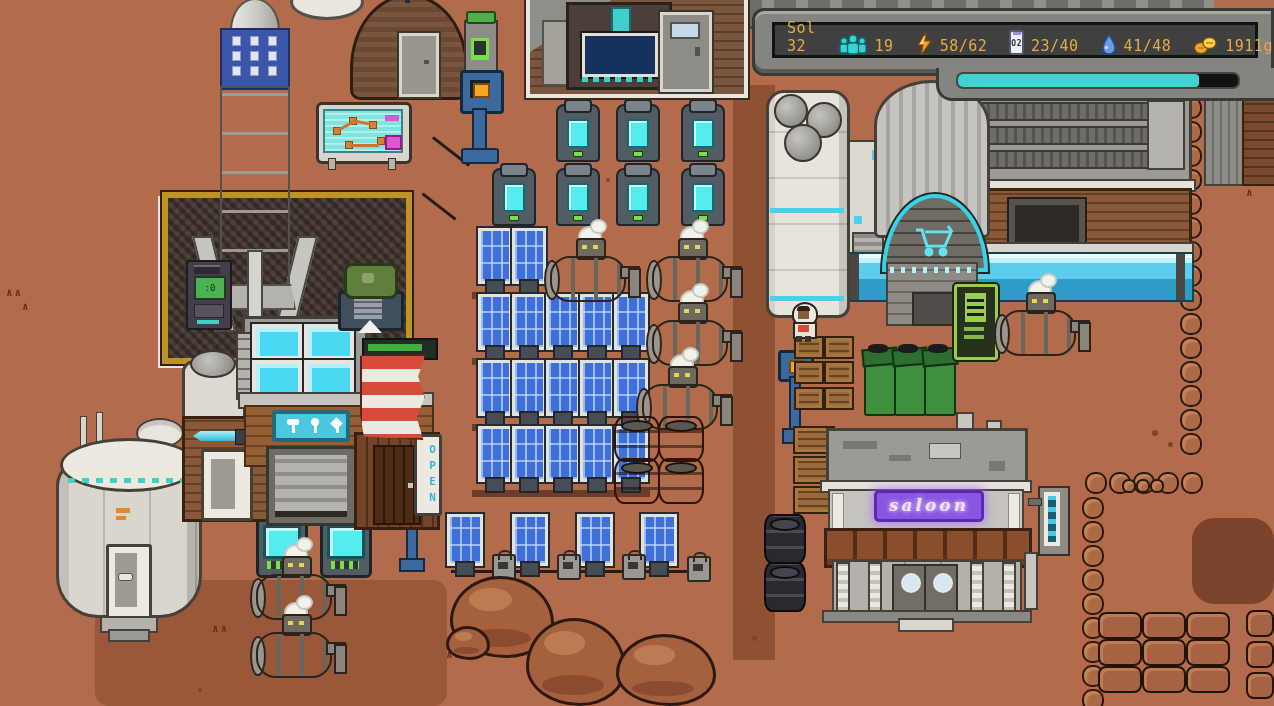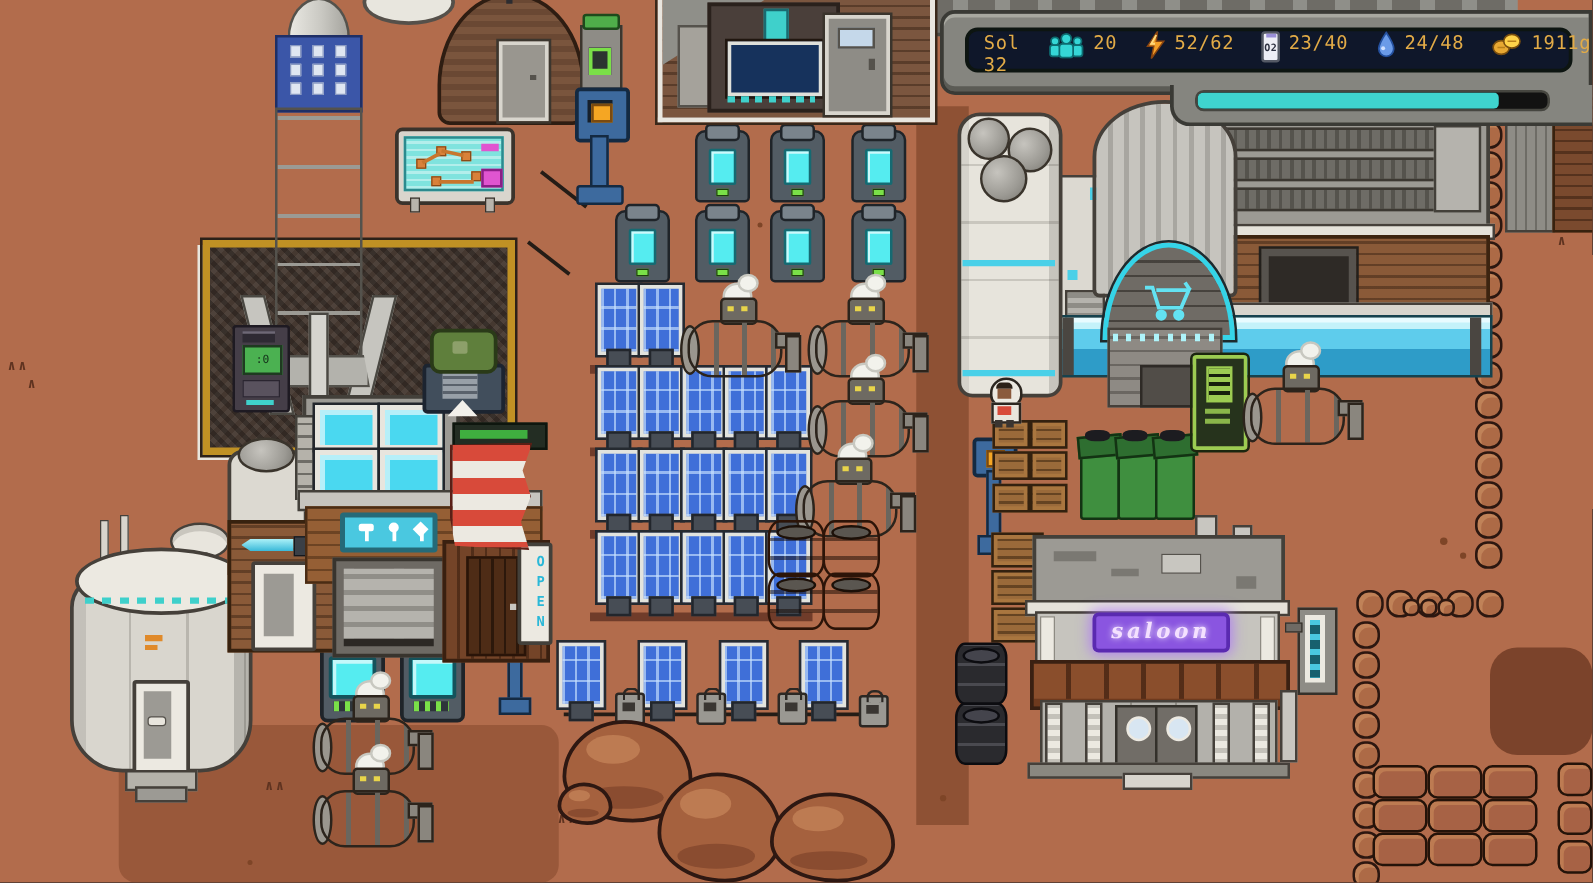--- a/index.html
+++ b/index.html
@@ -96,21 +96,21 @@
   .wood{background:#8a5a38;border:3px solid #38220f;
         background-image:repeating-linear-gradient(0deg,transparent 0 7px,rgba(40,22,10,.4) 7px 9px);}
   .graybld{background:#9c9a94;border:3px solid #43403a;}
   .cyanwin{background:#4ad8f0;border:4px solid #e8e5de;outline:2px solid #23262c;
            box-shadow:inset 4px 4px 0 rgba(255,255,255,.6);}
   .whitedoor{background:#ece9e1;border:3px solid #45403a;border-radius:3px;}
   .doorinner{background:#9c9a94;}
   
   #hud-frame{background:#85857f;border:3px solid #3a3a35;border-radius:12px 0 0 12px;
              box-shadow:inset 0 3px 0 #a8a8a0,inset 0 -4px 0 #5b5b55;}
-  #hud-inner{background:#0f172a;border:3px solid #0d1511;border-radius:10px;display:flex;align-items:flex-start;
+  #hud-inner{background:#404040;border:3px solid #0d1511;border-radius:0;display:flex;align-items:flex-end;
              color:#e2ab47;font-size:15px;letter-spacing:.5px;padding:0 0 0 12px;box-sizing:border-box;}
   #hud-inner .v{margin-right:18px;}
   #hud-inner .ic{display:inline-flex;margin:0 7px 0 4px;}
   #hud-ext{background:#85857f;border:3px solid #3a3a35;border-top:none;border-radius:0 0 0 16px;}
   #prog-track{background:#121212;border:2px solid #464640;border-radius:7px;overflow:hidden;}
   #prog-fill{height:100%;background:#3fd4cf;border-radius:4px;}
   .o2can{width:16px;height:21px;background:#edeef6;border:2px solid #555a66;border-radius:3px;
          font-size:8px;font-weight:bold;color:#2c3040;text-align:center;line-height:24px;}
   .o2can::before{content:"";position:absolute;left:2px;top:0;width:8px;height:3px;background:#9a8fd8;}
   .tool{width:14px;height:16px;}
@@ -641,37 +641,37 @@
             <g fill="#35d6d6" stroke="#0d6b70" stroke-width="1.4">
           <circle cx="6" cy="8" r="3.2"></circle>
               <rect x="2" y="11" width="8" height="9" rx="2"></rect>
           <circle cx="24" cy="8" r="3.2"></circle>
               <rect x="20" y="11" width="8" height="9" rx="2"></rect>
           <circle cx="15" cy="6" r="4"></circle>
               <rect x="9.5" y="10" width="11" height="11" rx="2.5"></rect>
             </g>
           </svg>
       </span>
-      <span class="v">20</span>
+      <span class="v">19</span>
       <span class="ic">
         <svg width="17" height="22" viewBox="0 0 17 22">
             <path d="M10 0 L2 12 L7 12 L5 22 L15 8 L9 8 Z" fill="#f5a028" stroke="#8a4510" stroke-width="1.2"></path>
             <path d="M9 3 L5 10 L8 10" fill="none" stroke="#ffd97a" stroke-width="1.5"></path>
           </svg>
       </span>
-      <span class="v">52/62</span>
+      <span class="v">58/62</span>
       <span class="ic o2can" style="position:relative;">O2</span>
       <span class="v">23/40</span>
       <span class="ic">
         <svg width="16" height="21" viewBox="0 0 16 21">
             <path d="M8 1 C8 1 2 10 2 14 a6 6 0 0 0 12 0 C14 10 8 1 8 1 Z" fill="#6b9be8" stroke="#24509e" stroke-width="1.4"></path>
             <circle cx="5.5" cy="13.5" r="1.6" fill="#cfe0ff"></circle>
           </svg>
       </span>
-      <span class="v">24/48</span>
+      <span class="v">41/48</span>
       <span class="ic">
         <svg width="25" height="20" viewBox="0 0 25 20">
             <g stroke="#7a4e0e" stroke-width="1.3">
               <ellipse cx="8" cy="13" rx="6.5" ry="5.5" fill="#e8a832"></ellipse>
               <ellipse cx="16.5" cy="8" rx="6.5" ry="5.5" fill="#ffd24a"></ellipse>
               <path d="M13 8 h7 M5 13 h6" fill="none" stroke="#b97f1a"></path>
             </g>
           </svg>
       </span>
       <span class="v" style="margin-right:0;">1911g</span>

